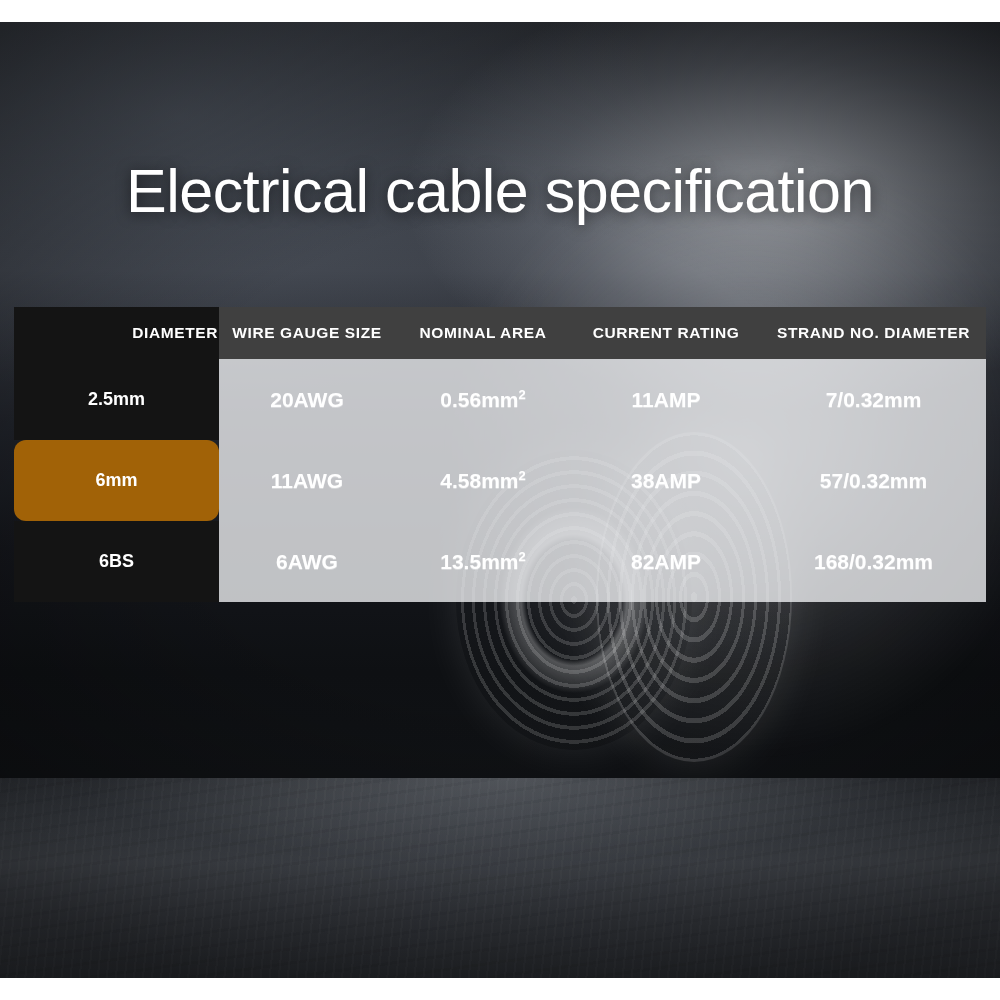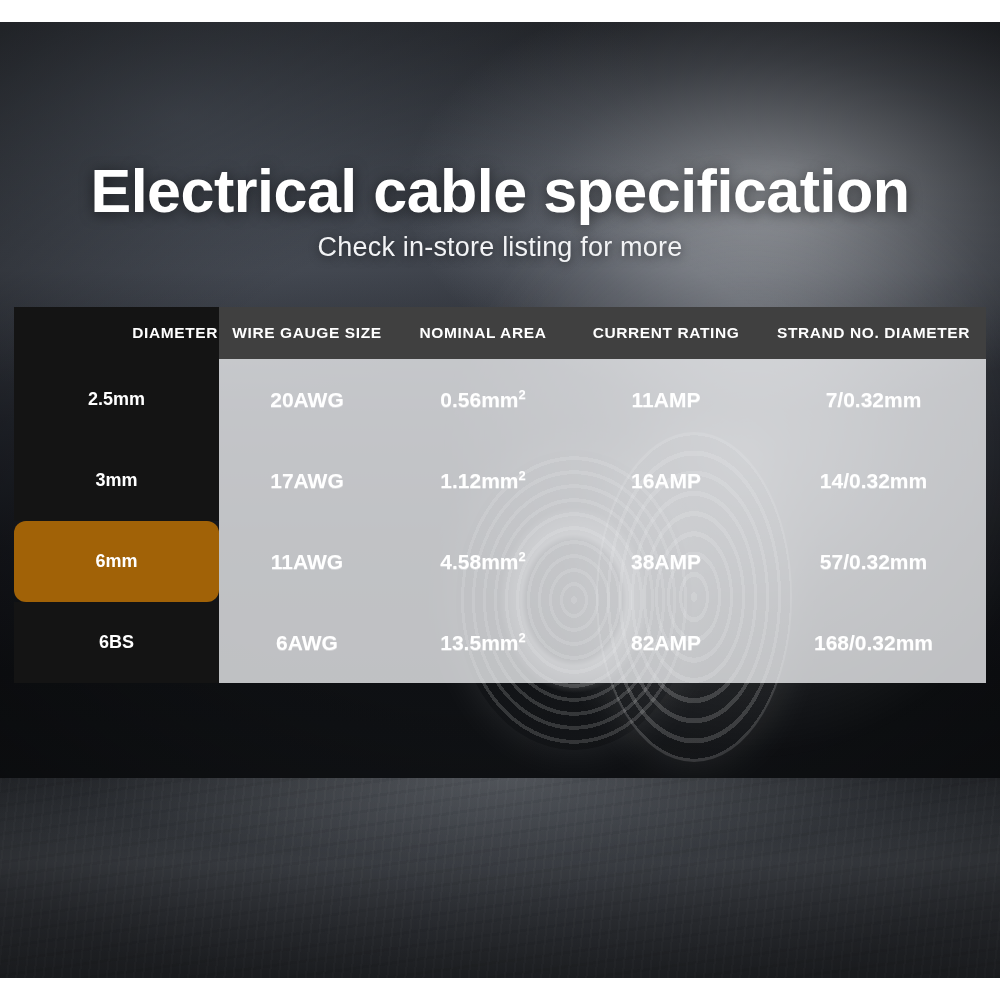--- a/index.html
+++ b/index.html
@@ -107,21 +107,21 @@
     left: 0;
     top: 160px;
     width: 1000px;
     text-align: center;
     z-index: 6;
   }
   .title {
     margin: 0;
     font-size: 61px;
     line-height: 1.02;
-    font-weight: bold;
+    font-weight: normal;
     color: #ffffff;
     letter-spacing: -0.5px;
     text-shadow: 0 2px 14px rgba(0,0,0,0.55);
   }
   .subtitle {
     margin: 10px 0 0 0;
     font-size: 27px;
     font-weight: normal;
     color: #f2f3f5;
     letter-spacing: 0.2px;
@@ -200,21 +200,20 @@
     <div class="spools">
       <div class="spool spool-a"></div>
       <div class="spool spool-b"></div>
     </div>
     <div class="photo-floor"></div>
     <div class="photo-vignette"></div>
   </div>
 
   <div class="heading-wrap">
     <h1 class="title">Electrical cable specification</h1>
-    <p class="subtitle">Check in-store listing for more</p>
   </div>
 
   <div class="table-wrap">
     <table class="spec">
       <colgroup>
         <col class="c1">
           <col class="c2">
           <col class="c3">
           <col class="c4">
           <col class="c5">
@@ -229,27 +228,20 @@
         </tr>
       </thead>
       <tbody>
         <tr>
           <td class="diameter">2.5mm</td>
           <td>20AWG</td>
           <td><span>0.56mm</span><sup>2</sup></td>
           <td>11AMP</td>
           <td>7/0.32mm</td>
         </tr>
-        <tr>
-          <td class="diameter">3mm</td>
-          <td>17AWG</td>
-          <td><span>1.12mm</span><sup>2</sup></td>
-          <td>16AMP</td>
-          <td>14/0.32mm</td>
-        </tr>
         <tr class="highlight">
           <td class="diameter">6mm</td>
           <td>11AWG</td>
           <td><span>4.58mm</span><sup>2</sup></td>
           <td>38AMP</td>
           <td>57/0.32mm</td>
         </tr>
         <tr>
           <td class="diameter">6BS</td>
           <td>6AWG</td>

